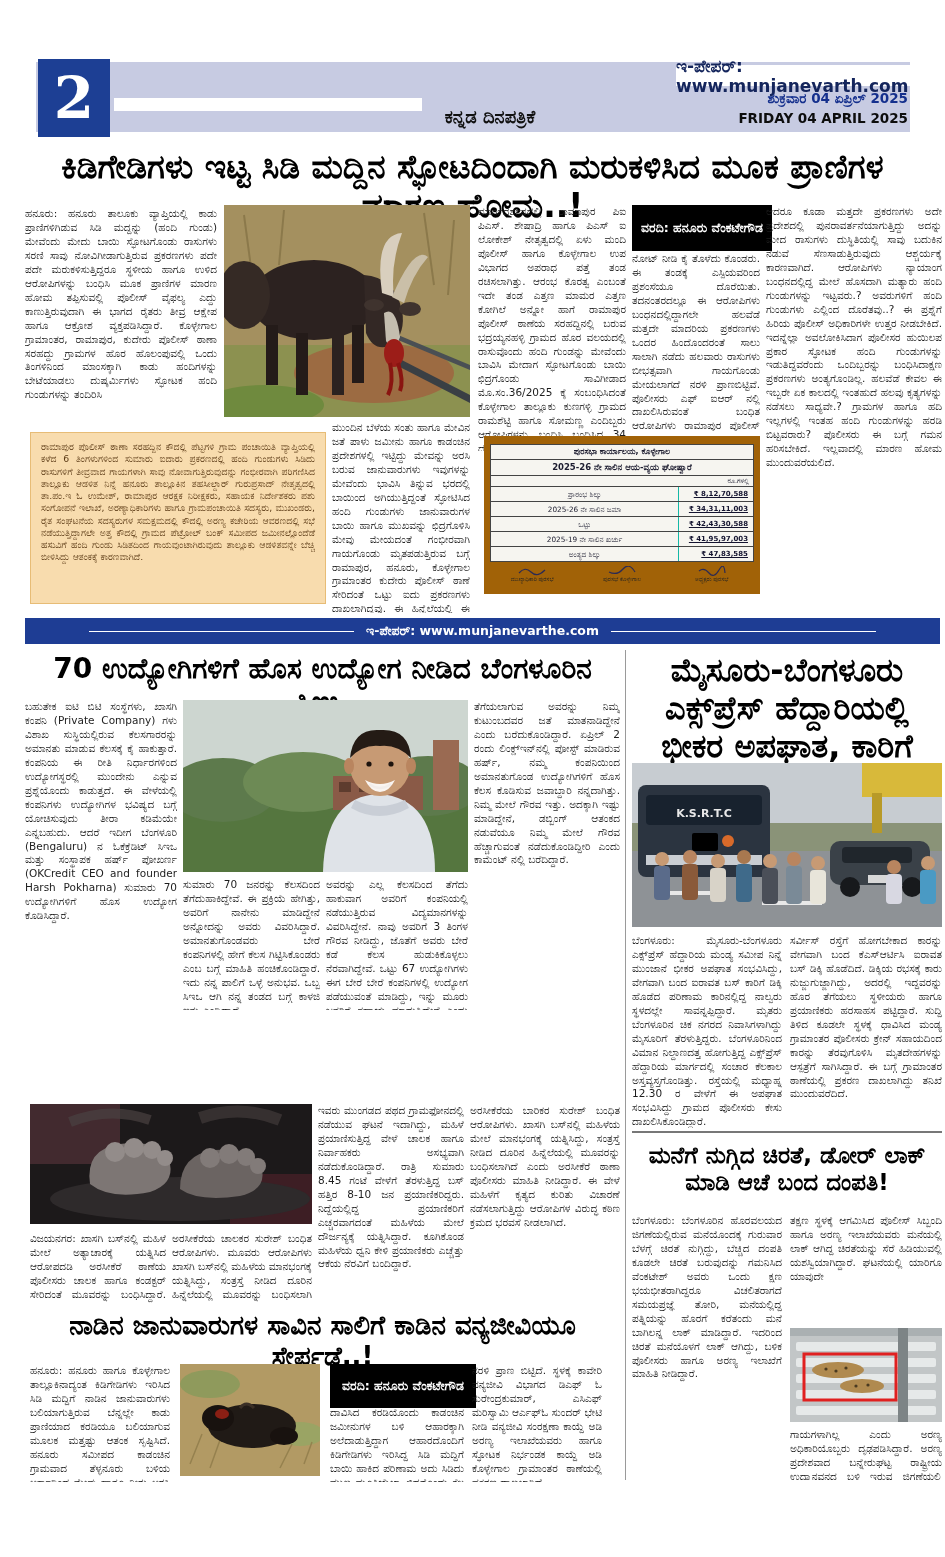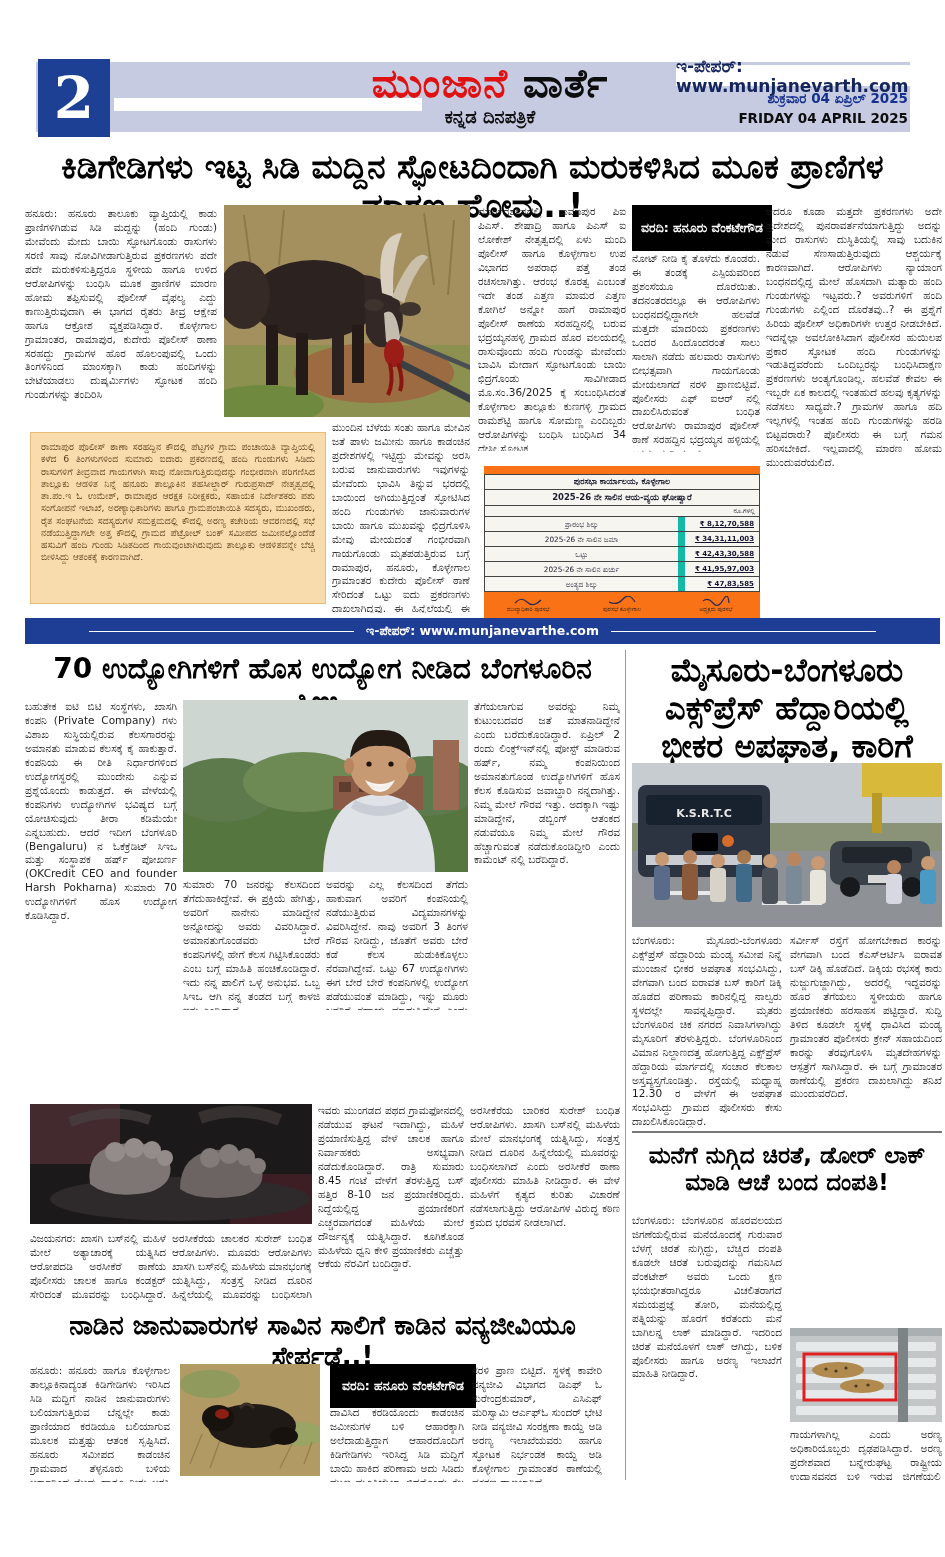--- a/index.html
+++ b/index.html
@@ -39,47 +39,43 @@
   .banner{position:absolute;left:25px;top:618px;width:915px;height:26px;background:#1e3d94;
         display:flex;align-items:center;justify-content:center;}
   .banner .bline{height:1px;background:#fff;width:265px;margin:0 12px;}
   .banner .btxt{color:#fff;font-size:12.5px;font-weight:bold;white-space:nowrap;}
   .vrule{position:absolute;width:1px;background:#9a9a9a;}
   .hrule{position:absolute;height:2px;background:#777;}
   
   figure{margin:0;position:absolute;overflow:hidden;}
   figure svg{display:block;}
   
-  .docfig{position:absolute;left:484px;top:466px;width:276px;height:158px;background:#f97316;
-        padding:8px 0;box-sizing:border-box;}
+  .docfig{position:absolute;left:484px;top:436px;width:276px;height:158px;background:#a16207;
+        padding:8px 6px;box-sizing:border-box;}
   .doctable{background:#f6f5f0;border:1px solid #444;color:#1d1d30;}
   .doc-title{font-size:8px;font-weight:bold;text-align:center;padding:2px;border-bottom:1px solid #444;}
   .doc-sub{font-size:8.5px;font-weight:bold;text-align:center;padding:2px;border-bottom:1px solid #444;}
   .doc-unit{font-size:6.5px;text-align:right;padding:1px 4px;border-bottom:1px solid #444;}
   .doc-row{display:grid;grid-template-columns:1fr 74px;border-bottom:1px solid #444;}
   .doc-row:last-child{border-bottom:none;}
-  .doc-label{font-size:7.3px;text-align:center;padding:2.5px 2px;border-right:7px solid #14b8a6;}
+  .doc-label{font-size:7.3px;text-align:center;padding:2.5px 2px;border-right:1px solid #14b8a6;}
   .doc-value{font-size:7px;font-weight:bold;text-align:right;padding:2.5px 5px;color:#141430;text-decoration:underline;}
   .doc-sigs{display:flex;justify-content:space-between;margin-top:4px;}
   .doc-sig{font-size:5.8px;color:#222;text-align:center;width:32%;}
   .doc-sig svg{margin:0 auto;display:block;}
 </style>
 </head>
 <body>
 
 <div class="page">
 
   <div class="band"></div>
   <div class="band-stripe"></div>
   <div class="pagenum-box">
     <span class="pagenum">2</span>
-  </div>
-  <div class="masthead">
-    <span class="red">ಮುಂಜಾನೆ</span>
-    <span class="blk">ವಾರ್ತೆ</span>
   </div>
   <div class="tagline">ಕನ್ನಡ ದಿನಪತ್ರಿಕೆ</div>
   <div class="epaper-box">ಇ-ಪೇಪರ್: www.munjanevarth.com</div>
   <div class="date-kn">ಶುಕ್ರವಾರ 04 ಏಪ್ರಿಲ್ 2025</div>
   <div class="date-en">FRIDAY 04 APRIL 2025</div>
 
   <h1 class="hl hl-main" style="margin:0;">ಕಿಡಿಗೇಡಿಗಳು ಇಟ್ಟ ಸಿಡಿ ಮದ್ದಿನ ಸ್ಫೋಟದಿಂದಾಗಿ ಮರುಕಳಿಸಿದ ಮೂಕ ಪ್ರಾಣಿಗಳ ಮಾರಣ ಹೋಮ..!</h1>
 
   <div class="col" style="left:25px;top:207px;width:192px;height:222px;">ಹನೂರು: ಹನೂರು ತಾಲೂಕು ವ್ಯಾಪ್ತಿಯಲ್ಲಿ ಕಾಡು ಪ್ರಾಣಿಗಳಿಗಿಡುವ ಸಿಡಿ ಮದ್ದನ್ನು (ಹಂದಿ ಗುಂಡು) ಮೇವೆಂದು ಮೇದು ಬಾಯಿ ಸ್ಫೋಟಗೊಂಡು ರಾಸುಗಳು ಸರಣಿ ಸಾವು ನೋವಿಗೀಡಾಗುತ್ತಿರುವ ಪ್ರಕರಣಗಳು ಪದೇ ಪದೇ ಮರುಕಳಿಸುತ್ತಿದ್ದರೂ ಸ್ಥಳೀಯ ಹಾಗೂ ಉಳಿದ ಆರೋಪಿಗಳನ್ನು ಬಂಧಿಸಿ ಮೂಕ ಪ್ರಾಣಿಗಳ ಮಾರಣ ಹೋಮ ತಪ್ಪಿಸುವಲ್ಲಿ ಪೊಲೀಸ್ ವೈಫಲ್ಯ ಎದ್ದು ಕಾಣುತ್ತಿರುವುದಾಗಿ ಈ ಭಾಗದ ರೈತರು ತೀವ್ರ ಆಕ್ಷೇಪ ಹಾಗೂ ಆಕ್ರೋಶ ವ್ಯಕ್ತಪಡಿಸಿದ್ದಾರೆ. ಕೊಳ್ಳೇಗಾಲ ಗ್ರಾಮಾಂತರ, ರಾಮಾಪುರ, ಕುದೇರು ಪೊಲೀಸ್ ಠಾಣಾ ಸರಹದ್ದು ಗ್ರಾಮಗಳ ಹೊರ ಹೊಲಂಪುವಲ್ಲಿ ಒಂದು ತಿಂಗಳಿನಿಂದ ಮಾಂಸಕ್ಕಾಗಿ ಕಾಡು ಹಂದಿಗಳನ್ನು ಬೇಟೆಯಾಡಲು ದುಷ್ಕರ್ಮಿಗಳು ಸ್ಫೋಟಕ ಹಂದಿ ಗುಂಡುಗಳನ್ನು ತಂದಿರಿಸಿ</div>
 
@@ -136,21 +132,21 @@
       </div>
       <div class="doc-row">
         <div class="doc-label">2025-26 ನೇ ಸಾಲಿನ ಜಮಾ</div>
         <div class="doc-value">₹ 34,31,11,003</div>
       </div>
       <div class="doc-row">
         <div class="doc-label">ಒಟ್ಟು</div>
         <div class="doc-value">₹ 42,43,30,588</div>
       </div>
       <div class="doc-row">
-        <div class="doc-label">2025-26 ನೇ ಸಾಲಿನ ಖರ್ಚು</div>
+        <div class="doc-label">2025-19 ನೇ ಸಾಲಿನ ಖರ್ಚು</div>
         <div class="doc-value">₹ 41,95,97,003</div>
       </div>
       <div class="doc-row">
         <div class="doc-label">ಅಂತ್ಯದ ಶಿಲ್ಕು</div>
         <div class="doc-value">₹ 47,83,585</div>
       </div>
     </div>
     <div class="doc-sigs">
       <div class="doc-sig">
         <svg width="30" height="10">
@@ -256,20 +252,21 @@
           <rect x="288" y="107" width="16" height="34" rx="4" fill="#4a9ac4"></rect>
       </g>
     </svg>
   </figure>
 
   <div class="col" style="left:632px;top:934px;width:150px;height:194px;">ಬೆಂಗಳೂರು: ಮೈಸೂರು-ಬೆಂಗಳೂರು ಎಕ್ಸ್‌ಪ್ರೆಸ್ ಹೆದ್ದಾರಿಯ ಮಂಡ್ಯ ಸಮೀಪ ನಿನ್ನೆ ಮುಂಜಾನೆ ಭೀಕರ ಅಪಘಾತ ಸಂಭವಿಸಿದ್ದು, ವೇಗವಾಗಿ ಬಂದ ಐರಾವತ ಬಸ್ ಕಾರಿಗೆ ಡಿಕ್ಕಿ ಹೊಡೆದ ಪರಿಣಾಮ ಕಾರಿನಲ್ಲಿದ್ದ ನಾಲ್ವರು ಸ್ಥಳದಲ್ಲೇ ಸಾವನ್ನಪ್ಪಿದ್ದಾರೆ. ಮೃತರು ಬೆಂಗಳೂರಿನ ಚಿಕ ನಗರದ ನಿವಾಸಿಗಳಾಗಿದ್ದು ಮೈಸೂರಿಗೆ ತೆರಳುತ್ತಿದ್ದರು. ಬೆಂಗಳೂರಿನಿಂದ ವಿಮಾನ ನಿಲ್ದಾಣದತ್ತ ಹೋಗುತ್ತಿದ್ದ ಎಕ್ಸ್‌ಪ್ರೆಸ್ ಹೆದ್ದಾರಿಯ ಮಾರ್ಗದಲ್ಲಿ ಸಂಚಾರ ಕೆಲಕಾಲ ಅಸ್ತವ್ಯಸ್ತಗೊಂಡಿತ್ತು. ರಸ್ತೆಯಲ್ಲಿ ಮಧ್ಯಾಹ್ನ 12.30 ರ ವೇಳೆಗೆ ಈ ಅಪಘಾತ ಸಂಭವಿಸಿದ್ದು ಗ್ರಾಮದ ಪೊಲೀಸರು ಕೇಸು ದಾಖಲಿಸಿಕೊಂಡಿದ್ದಾರೆ.</div>
   <div class="col" style="left:790px;top:934px;width:152px;height:194px;">ಸರ್ವೀಸ್ ರಸ್ತೆಗೆ ಹೋಗಬೇಕಾದ ಕಾರನ್ನು ವೇಗವಾಗಿ ಬಂದ ಕೆಎಸ್ಆರ್ಟಿಸಿ ಐರಾವತ ಬಸ್ ಡಿಕ್ಕಿ ಹೊಡೆದಿದೆ. ಡಿಕ್ಕಿಯ ರಭಸಕ್ಕೆ ಕಾರು ನುಜ್ಜುಗುಜ್ಜಾಗಿದ್ದು, ಅದರಲ್ಲಿ ಇದ್ದವರನ್ನು ಹೊರ ತೆಗೆಯಲು ಸ್ಥಳೀಯರು ಹಾಗೂ ಪ್ರಯಾಣಿಕರು ಹರಸಾಹಸ ಪಟ್ಟಿದ್ದಾರೆ. ಸುದ್ದಿ ತಿಳಿದ ಕೂಡಲೇ ಸ್ಥಳಕ್ಕೆ ಧಾವಿಸಿದ ಮಂಡ್ಯ ಗ್ರಾಮಾಂತರ ಪೊಲೀಸರು ಕ್ರೇನ್ ಸಹಾಯದಿಂದ ಕಾರನ್ನು ತೆರವುಗೊಳಿಸಿ ಮೃತದೇಹಗಳನ್ನು ಆಸ್ಪತ್ರೆಗೆ ಸಾಗಿಸಿದ್ದಾರೆ. ಈ ಬಗ್ಗೆ ಗ್ರಾಮಾಂತರ ಠಾಣೆಯಲ್ಲಿ ಪ್ರಕರಣ ದಾಖಲಾಗಿದ್ದು ತನಿಖೆ ಮುಂದುವರೆದಿದೆ.</div>
 
   <h2 class="hl hl-sec" style="left:632px;top:1142px;width:310px;margin:0;font-size:23px;">ಮನೆಗೆ ನುಗ್ಗಿದ ಚಿರತೆ, ಡೋರ್ ಲಾಕ್ ಮಾಡಿ ಆಚೆ ಬಂದ ದಂಪತಿ!</h2>
   <div class="col" style="left:632px;top:1214px;width:150px;height:266px;">ಬೆಂಗಳೂರು: ಬೆಂಗಳೂರಿನ ಹೊರವಲಯದ ಜಿಗಣೆಯಲ್ಲಿರುವ ಮನೆಯೊಂದಕ್ಕೆ ಗುರುವಾರ ಬೆಳಗ್ಗೆ ಚಿರತೆ ನುಗ್ಗಿದ್ದು, ಬೆಚ್ಚಿದ ದಂಪತಿ ಕೂಡಲೇ ಚಿರತೆ ಬರುವುದನ್ನು ಗಮನಿಸಿದ ವೆಂಕಟೇಶ್ ಅವರು ಒಂದು ಕ್ಷಣ ಭಯಭೀತರಾಗಿದ್ದರೂ ವಿಚಲಿತರಾಗದೆ ಸಮಯಪ್ರಜ್ಞೆ ತೋರಿ, ಮನೆಯಲ್ಲಿದ್ದ ಪತ್ನಿಯನ್ನು ಹೊರಗೆ ಕರೆತಂದು ಮನೆ ಬಾಗಿಲನ್ನ ಲಾಕ್ ಮಾಡಿದ್ದಾರೆ. ಇದರಿಂದ ಚಿರತೆ ಮನೆಯೊಳಗೆ ಲಾಕ್ ಆಗಿದ್ದು, ಬಳಿಕ ಪೊಲೀಸರು ಹಾಗೂ ಅರಣ್ಯ ಇಲಾಖೆಗೆ ಮಾಹಿತಿ ನೀಡಿದ್ದಾರೆ.</div>
+  <div class="col" style="left:790px;top:1214px;width:152px;height:110px;">ತಕ್ಷಣ ಸ್ಥಳಕ್ಕೆ ಆಗಮಿಸಿದ ಪೊಲೀಸ್ ಸಿಬ್ಬಂದಿ ಹಾಗೂ ಅರಣ್ಯ ಇಲಾಖೆಯವರು ಮನೆಯಲ್ಲಿ ಲಾಕ್ ಆಗಿದ್ದ ಚಿರತೆಯನ್ನು ಸೆರೆ ಹಿಡಿಯುವಲ್ಲಿ ಯಶಸ್ವಿಯಾಗಿದ್ದಾರೆ. ಘಟನೆಯಲ್ಲಿ ಯಾರಿಗೂ ಯಾವುದೇ</div>
 
   <figure style="left:790px;top:1328px;width:152px;height:94px;">
     <svg width="152" height="94" viewBox="0 0 152 94" role="img">
       <rect width="152" height="94" fill="#c2c6c7"></rect>
       <rect x="0" y="0" width="152" height="8" fill="#aab0b2"></rect>
       <g fill="#e6e9e9">
         <rect x="6" y="14" width="140" height="9" rx="2"></rect>
         <rect x="6" y="30" width="140" height="9" rx="2"></rect>
         <rect x="6" y="46" width="140" height="9" rx="2"></rect>
         <rect x="6" y="62" width="140" height="9" rx="2"></rect>

